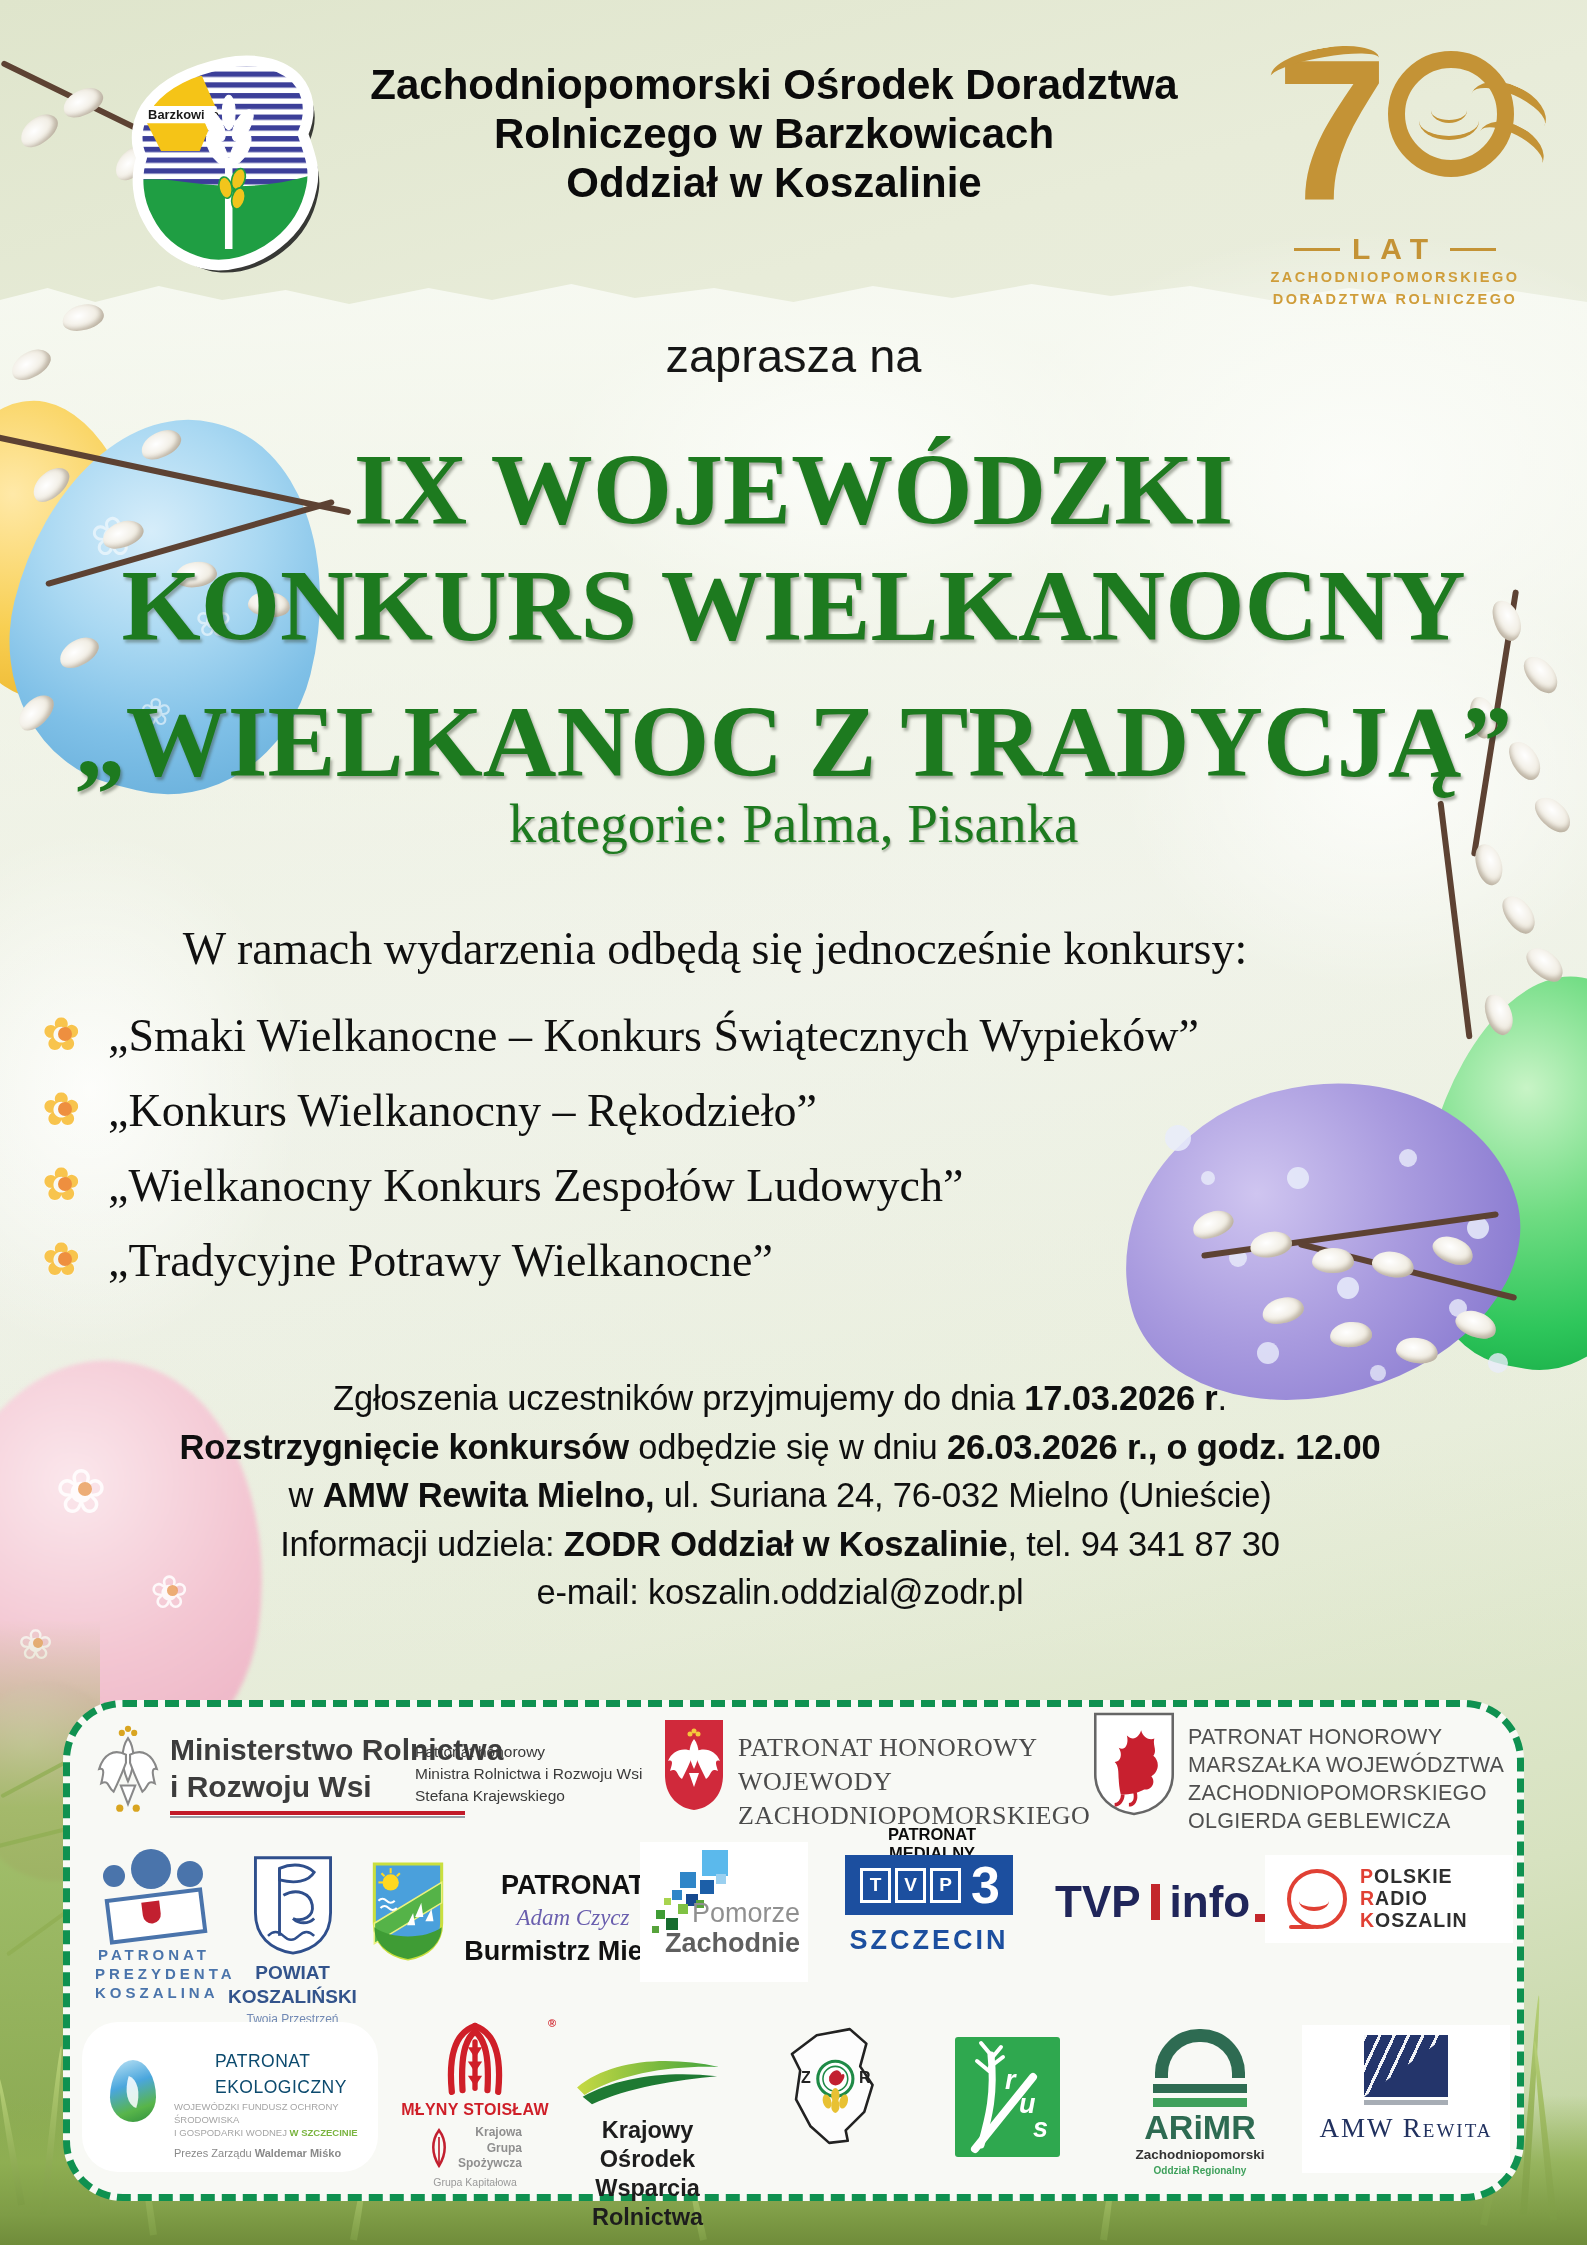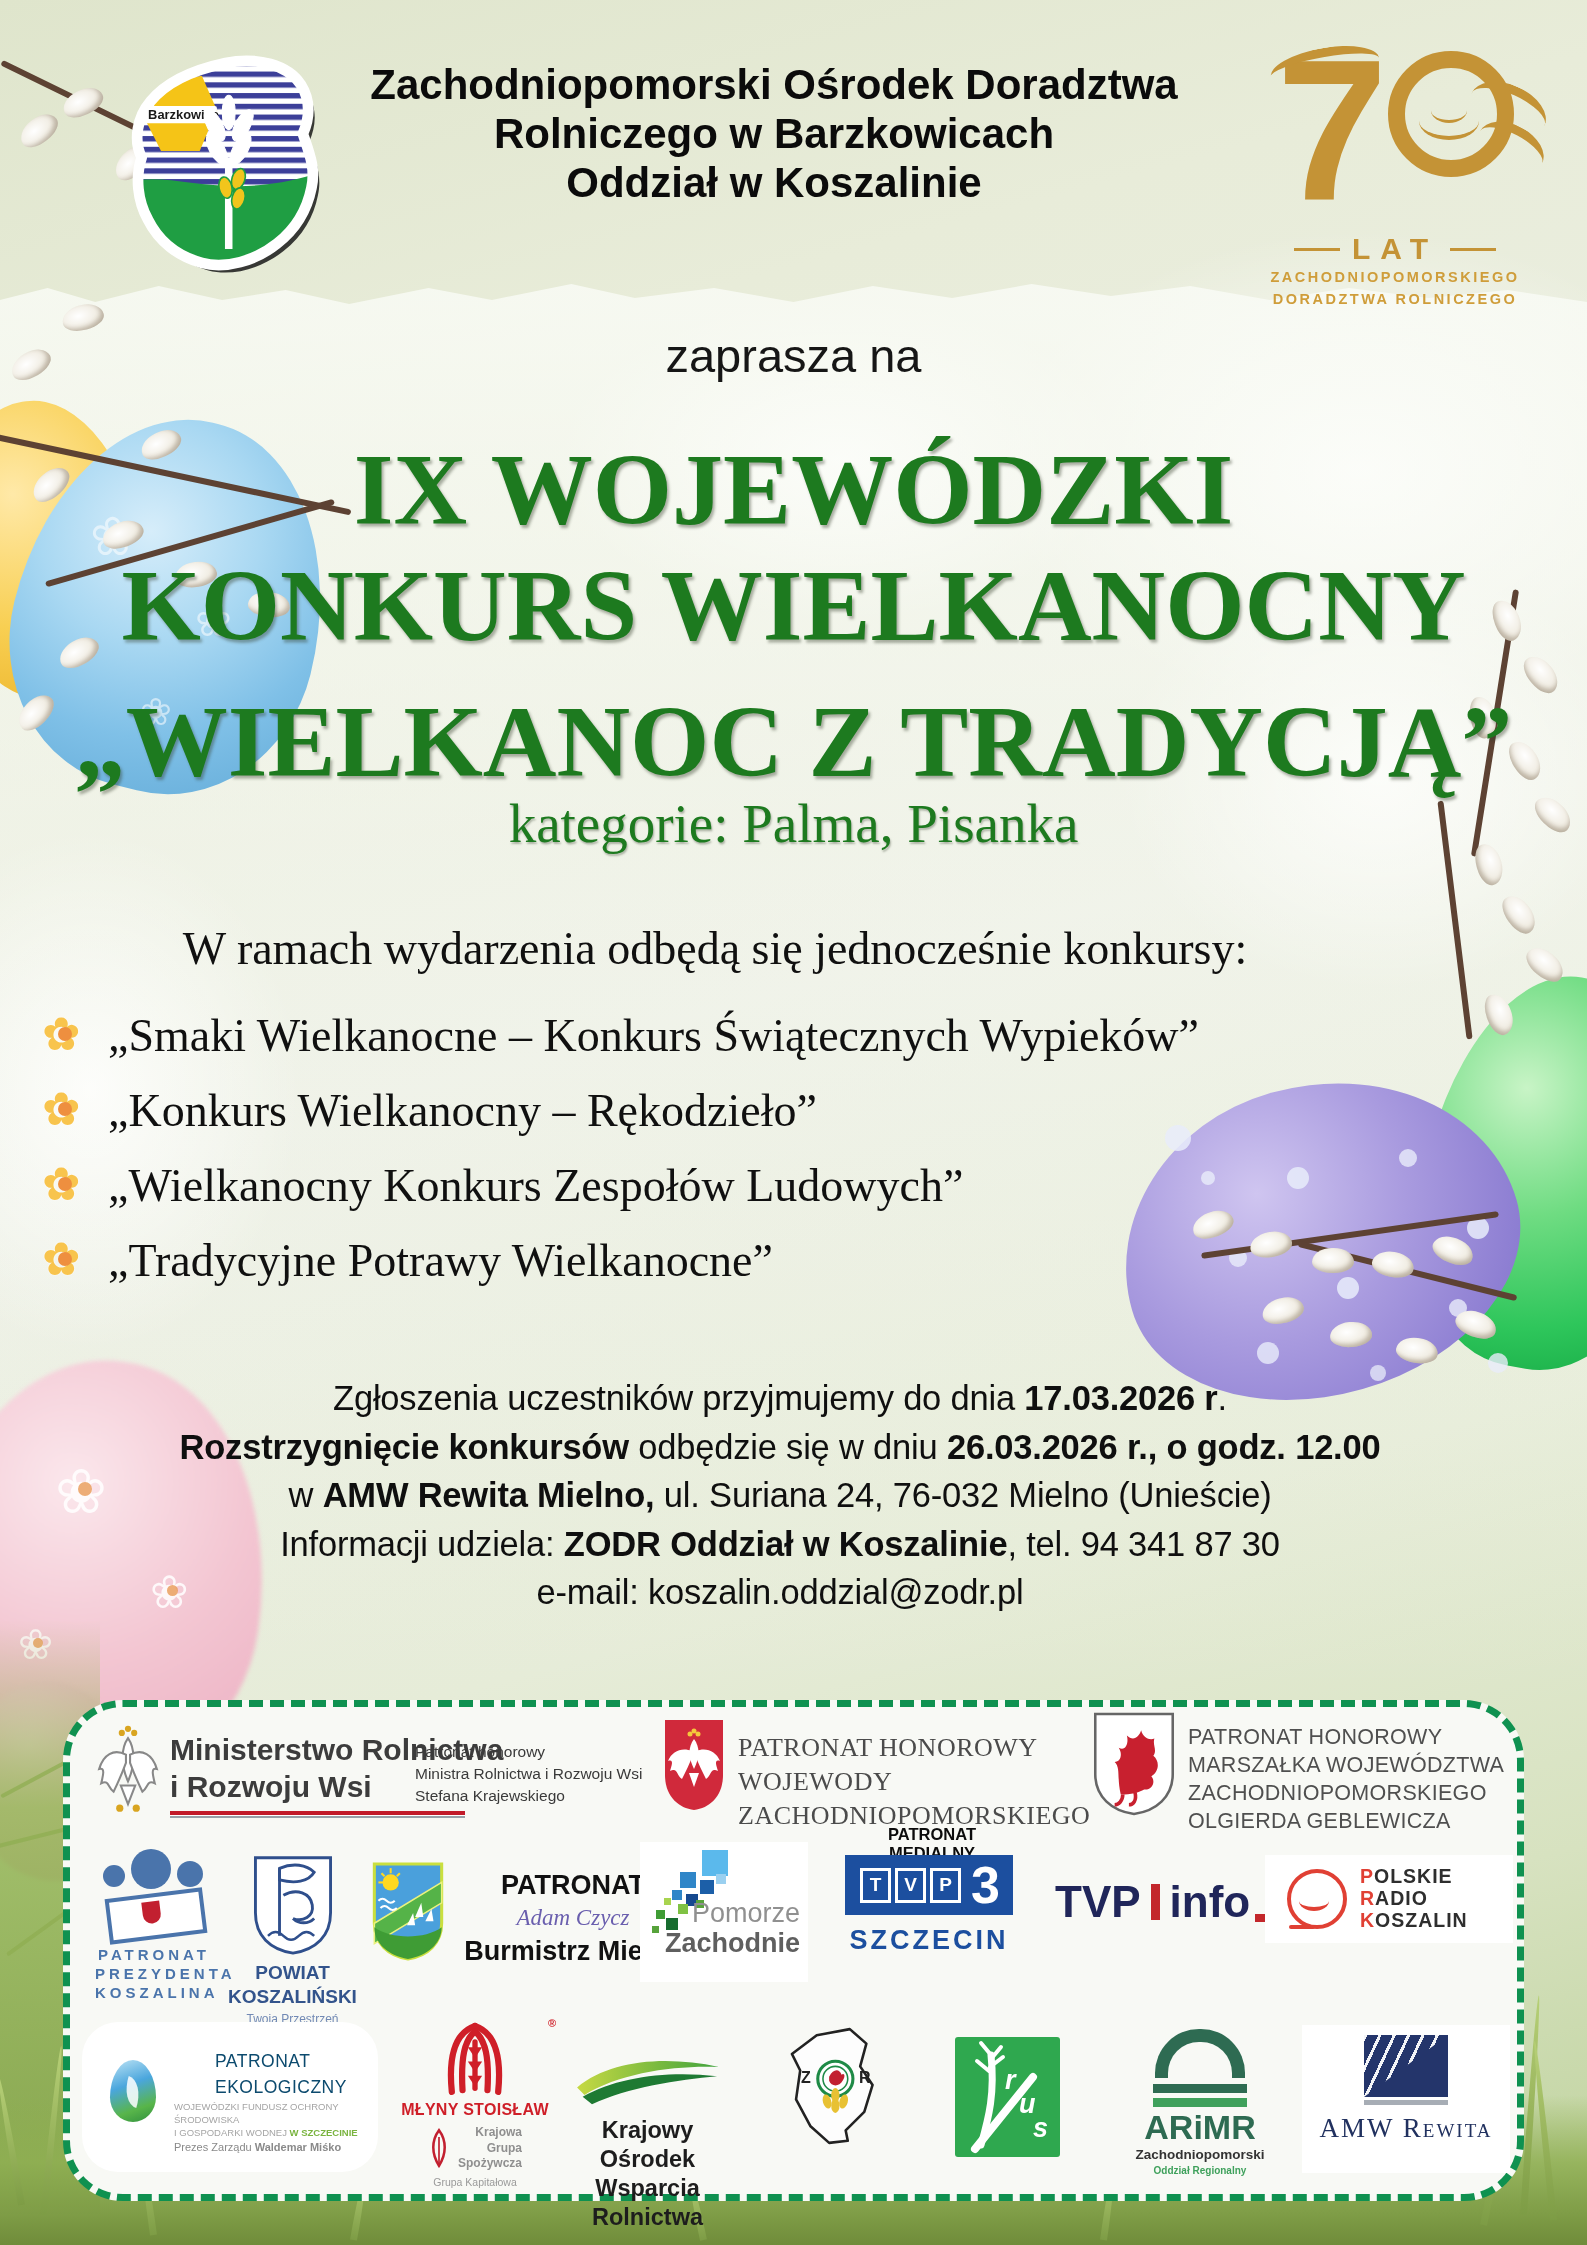--- a/index.html
+++ b/index.html
@@ -111,21 +111,21 @@
   .prktext{position:absolute;left:95px;top:10px;font-size:19.5px;line-height:22px;letter-spacing:1px;font-weight:600;color:#2e2e2e;}
   .prktext .rl{color:#e04034;font-weight:800;}
   .ecobox{left:12px;top:315px;width:296px;height:150px;background:#fff;border-radius:36px;}
   .eco-drop{position:absolute;left:28px;top:38px;width:46px;height:62px;border-radius:50% 50% 50% 50%/60% 60% 40% 40%;
     background:linear-gradient(160deg,#bfe4f5 0%,#4aa6dd 40%,#58b54a 75%,#2f8f3e 100%);}
   .eco-drop::before{content:"";position:absolute;left:14px;top:18px;width:17px;height:28px;border-radius:0 100% 0 100%;background:rgba(255,255,255,.85);transform:rotate(18deg);}
   .ecotext{position:absolute;left:92px;top:26px;width:196px;}
   .eco1{font-size:17.5px;color:#0c4a6e;letter-spacing:.5px;line-height:26px;margin-left:41px;}
   .eco2{font-size:9.5px;color:#a5a5a5;line-height:13px;}
   .eco3g{color:#7ab43f;font-weight:700;}
-  .eco4{font-size:11px;color:#8a8a8a;line-height:15px;margin-top:1px;}
+  .eco4{font-size:11px;color:#8a8a8a;line-height:15px;margin-top:7px;}
   .mlyny{left:330px;top:310px;width:150px;text-align:center;}
   .mlyny .ttl{font-size:16px;font-weight:800;color:#cf1f28;letter-spacing:.3px;margin-top:2px;}
   .mlyny .reg{position:absolute;left:118px;top:0;font-size:11px;color:#cf1f28;font-weight:700;}
   .kgs{display:flex;align-items:center;justify-content:center;gap:8px;margin-top:6px;}
   .kgs .lines{font-size:12px;line-height:15.5px;font-weight:700;color:#8f8f8f;text-align:right;}
   .kap{font-size:10.5px;color:#9a9a9a;margin-top:4px;}
   .kowr{left:490px;top:345px;width:175px;text-align:center;}
   .kowr .t{font-size:23.5px;line-height:29px;font-weight:600;color:#1d1d1d;margin-top:4px;}
   .zir{left:715px;top:318px;width:120px;height:125px;}
   .zirletter{position:absolute;font-weight:800;font-size:16px;color:#222;}

